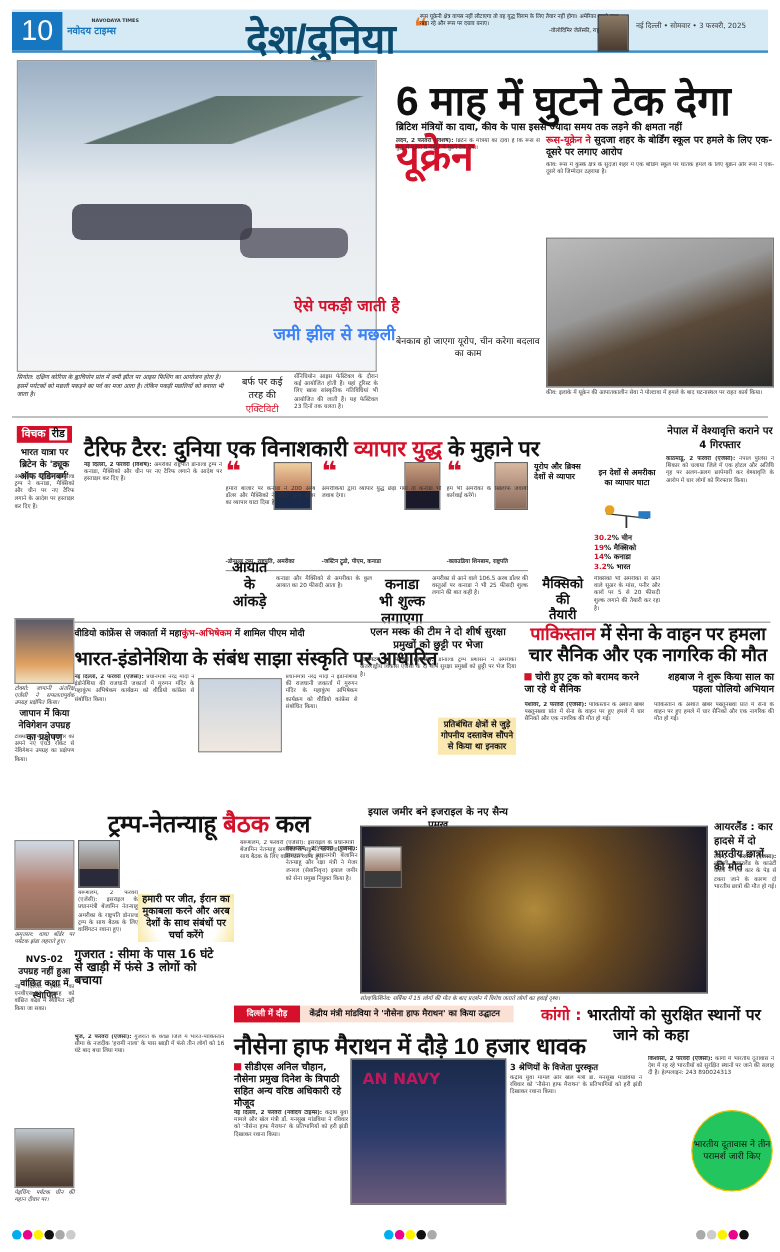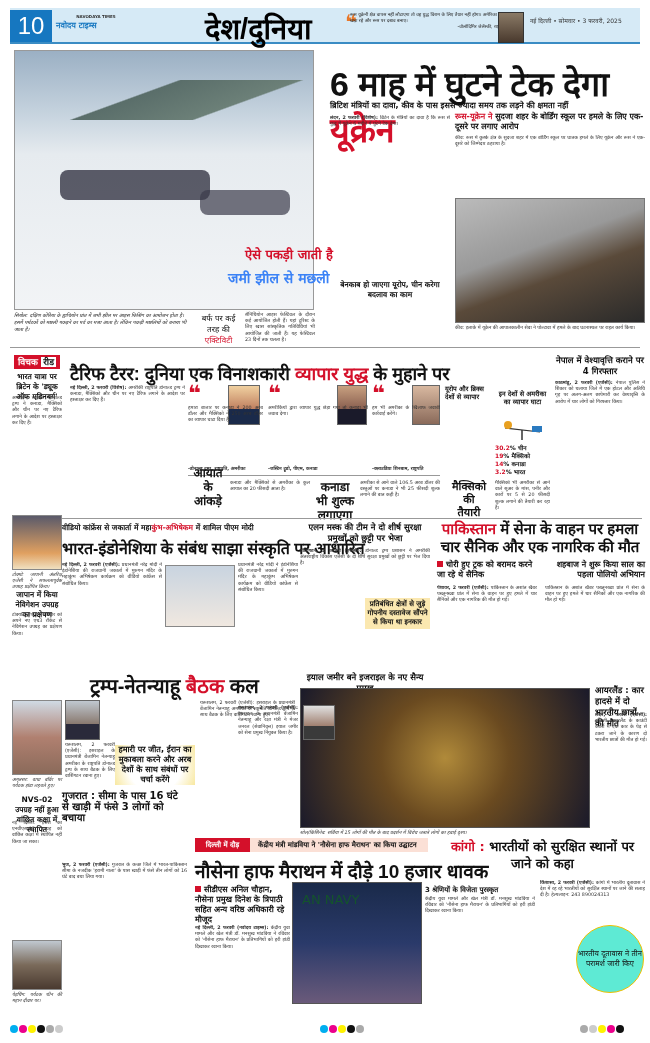--- a/index.html
+++ b/index.html
@@ -2,21 +2,21 @@
 <html><head>
 <meta charset="utf-8">
 <style>
 *{box-sizing:border-box;margin:0;padding:0}
 body{width:650px;height:1043px;background:#fff;font-family:"DejaVu Sans",sans-serif;color:#111;position:relative;overflow:hidden}
 .abs{position:absolute}
 .masthead{left:10px;top:8px;width:630px;height:36px;background:#d6eaf6;border-bottom:2px solid #3a8cc4}
 .pageno{left:10px;top:10px;width:42px;height:32px;background:#1677c0;color:#fff;font-size:24px;line-height:32px;text-align:center;font-family:"Liberation Sans",sans-serif}
 .brand{left:56px;top:14px;width:80px;font-size:8px;color:#1677c0;font-weight:bold}
 .brand small{display:block;font-size:4px;color:#333;text-align:center}
-.section-title{left:205px;top:8px;font-size:29px;color:#000000;font-weight:bold;font-family:"Liberation Sans",sans-serif}
+.section-title{left:205px;top:8px;font-size:34px;color:#0c4a6e;font-weight:bold;font-family:"Liberation Sans",sans-serif}
 .quote{left:350px;top:12px;width:170px;font-size:4.6px;line-height:6px;color:#222}
 .qmark{left:345px;top:12px;color:#e8782a;font-size:20px;font-weight:bold;line-height:20px}
 .zel{left:498px;top:12px;width:26px;height:31px;background:linear-gradient(#8a7a66,#4a3a2e);border:1px solid #333}
 .dateline{left:530px;top:17px;font-size:6px;color:#333}
 .photo-main{left:14px;top:50px;width:300px;height:260px;background:linear-gradient(180deg,#9bb0c4 0%,#c7d4df 25%,#e6ebef 40%,#f2f4f6 100%);border:1px solid #999}
 .mountain{left:14px;top:80px;width:300px;height:40px;background:linear-gradient(160deg,transparent 40%,#5a6e6a 41%,#6c8078 70%,transparent 71%)}
 .fish-title{left:245px;top:245px;font-size:13px;color:#d4102a;font-weight:bold;text-align:right}
 .fish-sub{left:228px;top:268px;font-size:14px;color:#3b82f6;font-weight:bold}
 .caption{left:14px;top:312px;width:280px;font-size:5px;line-height:7px;font-style:italic;color:#222}
 .side-box{left:196px;top:312px;width:45px;font-size:8px;text-align:center;font-weight:normal}
@@ -51,28 +51,28 @@
 .trump-h .red{color:#d4102a}
 .zamir-h{left:305px;top:672px;width:120px;font-size:8.5px;font-weight:bold;text-align:center;line-height:11px}
 .crowd{left:300px;top:688px;width:290px;height:140px;background:radial-gradient(circle at 50% 50%,#b08a3a 0%,#6a4a20 40%,#1a1a2a 100%);border:1px solid #555}
 .ireland-h{left:595px;top:685px;width:52px;font-size:8.5px;font-weight:bold;text-align:left;line-height:11px}
 .gujarat-h{left:62px;top:790px;width:120px;font-size:10px;font-weight:bold;line-height:11px}
 .delhi-bar{left:195px;top:838px;width:233px;height:14px;background:#fbe0d6}
 .delhi-tag{left:195px;top:838px;width:55px;height:14px;background:#d4102a;color:#fff;font-size:7px;font-weight:bold;text-align:center;line-height:14px}
 .delhi-kicker{left:258px;top:840px;font-size:7px;font-weight:bold}
 .navy-h{left:195px;top:858px;font-size:19px;font-weight:bold;font-family:"Liberation Sans",sans-serif}
 .navy-photo{left:292px;top:882px;width:130px;height:122px;background:linear-gradient(#1a2a4a,#2a3a6a 50%,#6a5a7a 100%);border:1px solid #555}
-.navy-text{left:302px;top:892px;color:#14532d;font-size:13px;font-weight:normal}
+.navy-text{left:302px;top:892px;color:#be185d;font-size:13px;font-weight:bold}
 .congo-h{left:440px;top:838px;width:205px;font-size:13px;font-weight:bold;text-align:center;line-height:17px}
 .congo-h .red{color:#d4102a}
 .bullet{display:inline-block;width:6px;height:6px;background:#d4102a;margin-right:3px}
 .reg{position:absolute;width:8px;height:8px;border-radius:50%}
 .left-col-h{font-size:7.5px;font-weight:bold;text-align:center;line-height:10px}
 .photo-box{border:1px solid #888}
-.embassy-circle{left:576px;top:925px;width:68px;height:68px;border-radius:50%;background:#5eead4;border:1px solid #f0c000;font-size:7.5px;text-align:center;display:flex;align-items:center;justify-content:center;line-height:10px}
+.embassy-circle{left:576px;top:925px;width:68px;height:68px;border-radius:50%;background:#22c55e;border:1px solid #f0c000;font-size:7.5px;text-align:center;display:flex;align-items:center;justify-content:center;line-height:10px}
 </style>
 </head>
 <body>
 
 <div class="abs masthead"></div>
 <div class="abs pageno">10</div>
 <div class="abs brand">
   <small>NAVODAYA TIMES</small>
   <span>नवोदय टाइम्स</span>
 </div>
@@ -101,21 +101,21 @@
 
 <div class="abs h-ukraine">
   <span>6 माह में घुटने टेक देगा</span>
   <span class="red">यूक्रेन</span>
 </div>
 <div class="abs sub-ukraine">ब्रिटिश मंत्रियों का दावा, कीव के पास इससे ज्यादा समय तक लड़ने की क्षमता नहीं</div>
 <div class="abs col-text" style="left:330px;top:115px;width:120px;height:160px;overflow:hidden">
   <b>लंदन, 2 फरवरी (विशेष):</b>
   <span>ब्रिटेन के मंत्रियों का दावा है कि रूस से युद्ध में यूक्रेन 6 महीने में घुटने टेक देगा।</span>
 </div>
-<div class="abs" style="left:330px;top:280px;width:120px;font-size:7.5px;font-weight:bold;text-align:center;line-height:10px">बेनकाब हो जाएगा यूरोप, चीन करेगा बदलाव का काम</div>
+<div class="abs" style="left:330px;top:280px;width:120px;font-size:7.5px;font-weight:normal;text-align:center;line-height:10px">बेनकाब हो जाएगा यूरोप, चीन करेगा बदलाव का काम</div>
 <div class="abs ru-head">
   <span class="red">रूस-यूक्रेन ने</span>
   <span>सुदजा शहर के बोर्डिंग स्कूल पर हमले के लिए एक-दूसरे पर लगाए आरोप</span>
 </div>
 <div class="abs col-text" style="left:455px;top:135px;width:190px;height:60px;overflow:hidden">कीव: रूस में कुर्स्क क्षेत्र के सुदजा शहर में एक बोर्डिंग स्कूल पर घातक हमले के लिए यूक्रेन और रूस ने एक-दूसरे को जिम्मेदार ठहराया है।</div>
 <div class="abs fire-photo"></div>
 <div class="abs col-text" style="left:455px;top:325px;width:190px">कीव: इलाके में यूक्रेन की आपातकालीन सेवा ने पोल्टावा में हमले के बाद घटनास्थल पर राहत कार्य किया।</div>
 
 <div class="abs rule" style="left:10px;top:347px;width:630px;height:1px"></div>
 

